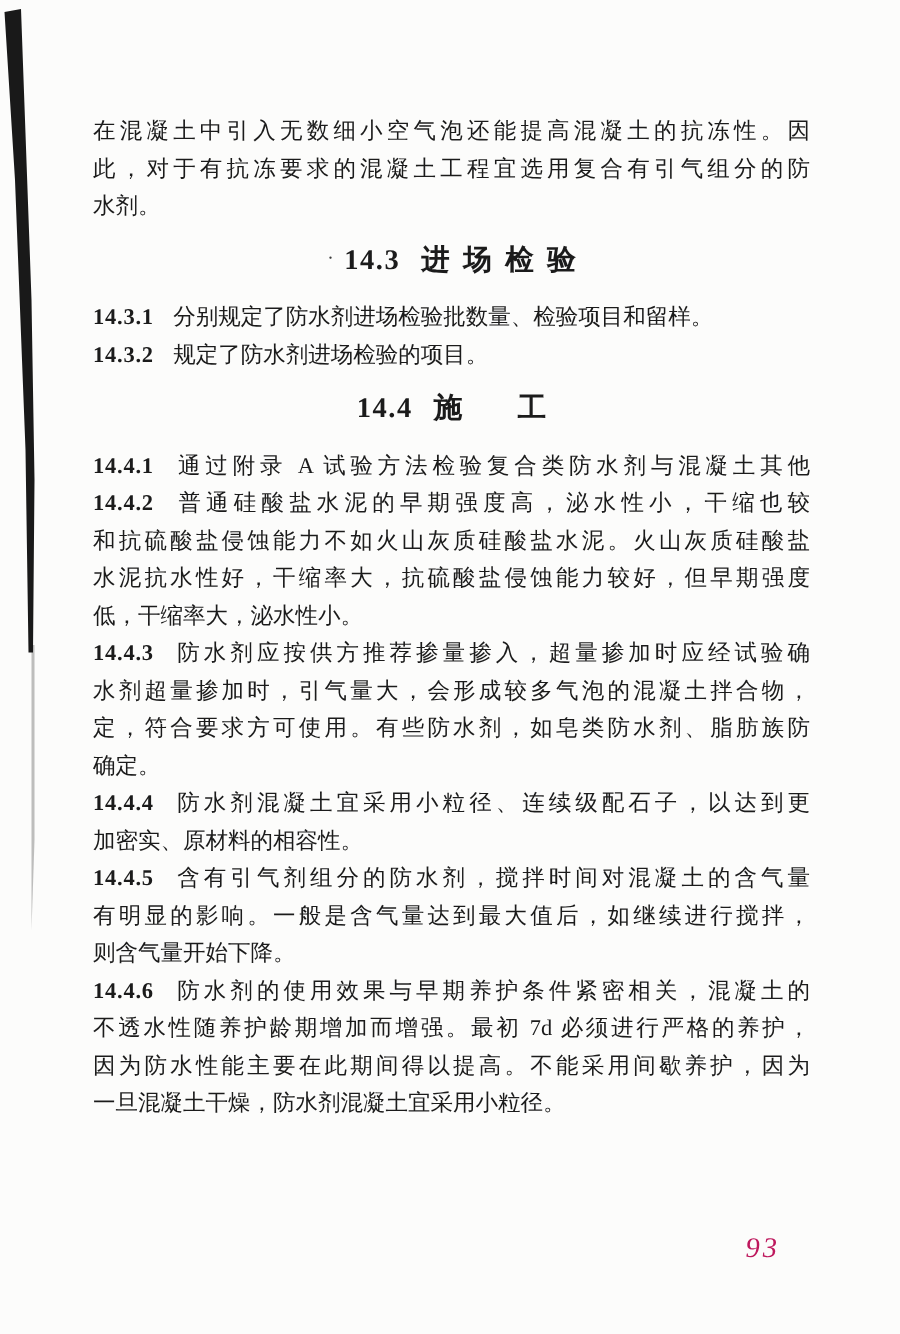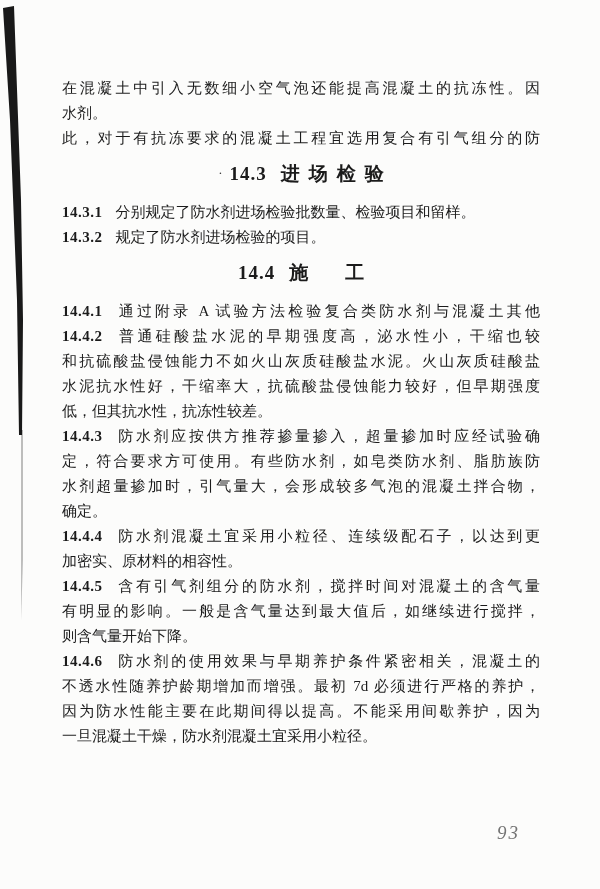--- a/index.html
+++ b/index.html
@@ -64,50 +64,50 @@
   .h-title {
     letter-spacing: 9px;
     margin-right: -9px;
   }
   .page-number {
     position: absolute;
     left: 497px;
     top: 822px;
     font-size: 19px;
     font-style: italic;
-    color: #737373;
+    color: #be185d;
     letter-spacing: 2px;
   }
 </style>
 </head>
 <body>
 
 <div class="page">
 
   <svg class="scan-streak" viewBox="0 0 30 650" xmlns="http://www.w3.org/2000/svg">
     <path d="M3,8 L14,6 L21,200 L23,320 L22,435 L19,435 L17,300 L10,120 Z" fill="#0d0d0d" opacity="0.95"></path>
     <path d="M21,430 L23,430 L23,560 L21,620 Z" fill="#1a1a1a" opacity="0.28"></path>
   </svg>
 
   <div class="content">
       <div class="line"><span>在混凝土中引入无数细小空气泡还能提高混凝土的抗冻性。因</span></div>
+      <div class="line"><span>此，对于有抗冻要求的混凝土工程宜选用复合有引气组分的防</span></div>
       <div class="line last"><span>水剂。</span></div>
-      <div class="line"><span>此，对于有抗冻要求的混凝土工程宜选用复合有引气组分的防</span></div>
       <div class="heading"><span class="h-dot">·</span><span class="h-num">14.3</span><span class="h-title">进场检验</span></div>
       <div class="line last"><span class="clause-num">14.3.1</span><span>分别规定了防水剂进场检验批数量、检验项目和留样。</span></div>
       <div class="line last"><span class="clause-num">14.3.2</span><span>规定了防水剂进场检验的项目。</span></div>
       <div class="heading"><span class="h-num">14.4</span><span class="h-title">施　工</span></div>
       <div class="line"><span class="clause-num">14.4.1</span><span>通过附录 A 试验方法检验复合类防水剂与混凝土其他</span></div>
       <div class="line"><span class="clause-num">14.4.2</span><span>普通硅酸盐水泥的早期强度高，泌水性小，干缩也较</span></div>
       <div class="line"><span>和抗硫酸盐侵蚀能力不如火山灰质硅酸盐水泥。火山灰质硅酸盐</span></div>
       <div class="line"><span>水泥抗水性好，干缩率大，抗硫酸盐侵蚀能力较好，但早期强度</span></div>
-      <div class="line last"><span>低，但其抗水性，抗冻性较差。</span></div>
+      <div class="line last"><span>低，干缩率大，泌水性小。</span></div>
       <div class="line"><span class="clause-num">14.4.3</span><span>防水剂应按供方推荐掺量掺入，超量掺加时应经试验确</span></div>
+      <div class="line"><span>水剂超量掺加时，引气量大，会形成较多气泡的混凝土拌合物，</span></div>
       <div class="line"><span>定，符合要求方可使用。有些防水剂，如皂类防水剂、脂肪族防</span></div>
-      <div class="line"><span>水剂超量掺加时，引气量大，会形成较多气泡的混凝土拌合物，</span></div>
       <div class="line last"><span>确定。</span></div>
       <div class="line"><span class="clause-num">14.4.4</span><span>防水剂混凝土宜采用小粒径、连续级配石子，以达到更</span></div>
       <div class="line last"><span>加密实、原材料的相容性。</span></div>
       <div class="line"><span class="clause-num">14.4.5</span><span>含有引气剂组分的防水剂，搅拌时间对混凝土的含气量</span></div>
       <div class="line"><span>有明显的影响。一般是含气量达到最大值后，如继续进行搅拌，</span></div>
       <div class="line last"><span>则含气量开始下降。</span></div>
       <div class="line"><span class="clause-num">14.4.6</span><span>防水剂的使用效果与早期养护条件紧密相关，混凝土的</span></div>
       <div class="line"><span>不透水性随养护龄期增加而增强。最初 7d 必须进行严格的养护，</span></div>
       <div class="line"><span>因为防水性能主要在此期间得以提高。不能采用间歇养护，因为</span></div>
       <div class="line last"><span>一旦混凝土干燥，防水剂混凝土宜采用小粒径。</span></div>

